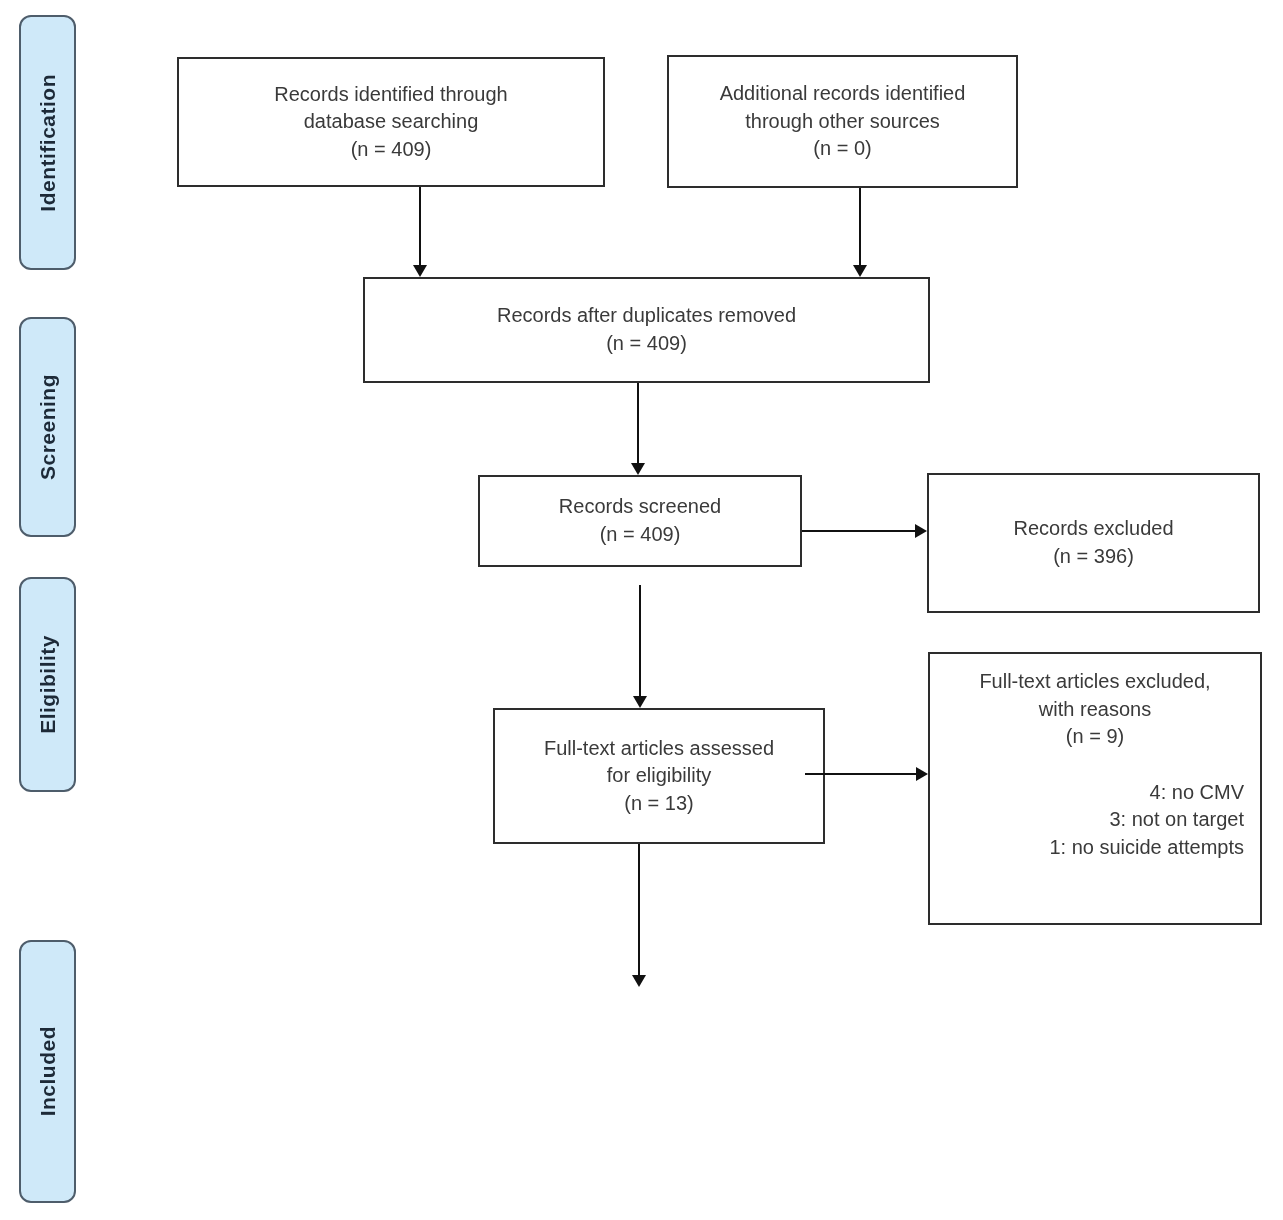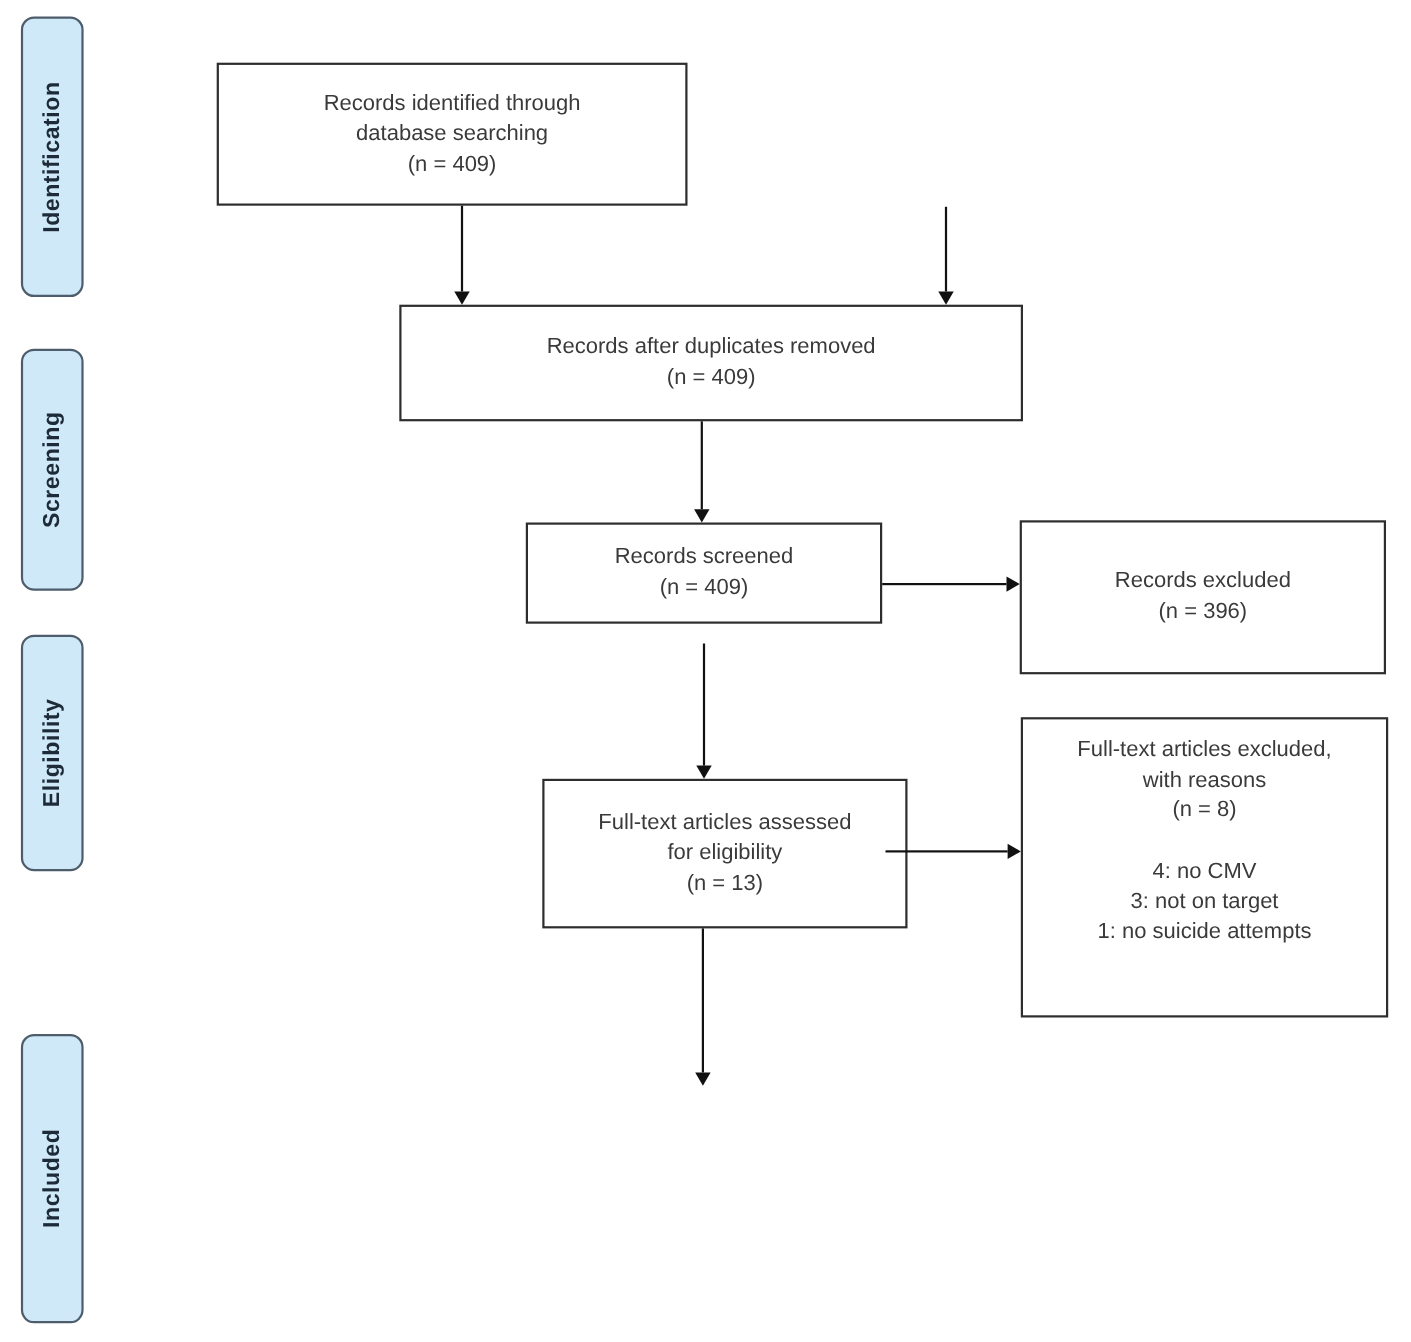--- a/index.html
+++ b/index.html
@@ -48,37 +48,37 @@
     font-size: 20px;
     line-height: 1.38;
     display: flex;
     align-items: center;
     justify-content: center;
     text-align: center;
     white-space: pre-line;
     box-sizing: border-box;
     padding: 6px 10px;
   }
-  .box-records-identified { left: 177px; top: 57px;  width: 428px; height: 130px; margin-left: 20px; }
+  .box-records-identified { left: 177px; top: 57px;  width: 428px; height: 130px; }
   .box-additional-records { left: 667px; top: 55px;  width: 351px; height: 133px; }
   .box-duplicates-removed { left: 363px; top: 277px; width: 567px; height: 106px; }
   .box-records-screened   { left: 478px; top: 475px; width: 324px; height: 92px; }
   .box-records-excluded   { left: 927px; top: 473px; width: 333px; height: 140px; }
   .box-fulltext-assessed  { left: 473px; top: 708px; width: 332px; height: 136px; margin-left: 20px; }
   .box-studies-included   { left: 475px; top: 987px; width: 332px; height: 133px; }
 
   .box-fulltext-excluded {
     left: 928px; top: 652px; width: 334px; height: 273px;
     flex-direction: column;
     align-items: stretch;
     justify-content: flex-start;
     padding: 14px 16px;
   }
   .box-fulltext-excluded .excluded-title { text-align: center; white-space: pre-line; }
-  .box-fulltext-excluded .excluded-reasons { text-align: center; white-space: pre-line; margin-top: 28px; }
+  .box-fulltext-excluded .excluded-reasons { text-align: right; white-space: pre-line; margin-top: 28px; }
 
   
   .arr-v {
     position: absolute;
     width: 2px;
     background: var(--arrow, #111111);
   }
   .arr-v::after {
     content: "";
     position: absolute;
@@ -124,34 +124,37 @@
   <div class="stage stage-eligibility">
     <span class="stage-label">Eligibility</span>
   </div>
   <div class="stage stage-included">
     <span class="stage-label">Included</span>
   </div>
 
   <div class="fbox box-records-identified">Records identified through
 database searching
 (n = 409)</div>
+  <div class="fbox box-additional-records">Additional records identified
+through other sources
+(n = 0)</div>
   <div class="fbox box-duplicates-removed">Records after duplicates removed
 (n = 409)</div>
   <div class="fbox box-records-screened">Records screened
 (n = 409)</div>
   <div class="fbox box-records-excluded">Records excluded
 (n = 396)</div>
   <div class="fbox box-fulltext-assessed">Full-text articles assessed
 for eligibility
 (n = 13)</div>
 
   <div class="fbox box-fulltext-excluded">
     <div class="excluded-title">Full-text articles excluded,
 with reasons
-(n = 8)</div>
+(n = 9)</div>
     <div class="excluded-reasons">4: no CMV
 3: not on target
 1: no suicide attempts</div>
   </div>
 
 
   <div class="arr-v arrow-identified-to-duplicates"></div>
   <div class="arr-v arrow-additional-to-duplicates"></div>
   <div class="arr-v arrow-duplicates-to-screened"></div>
   <div class="arr-v arrow-screened-to-fulltext"></div>

